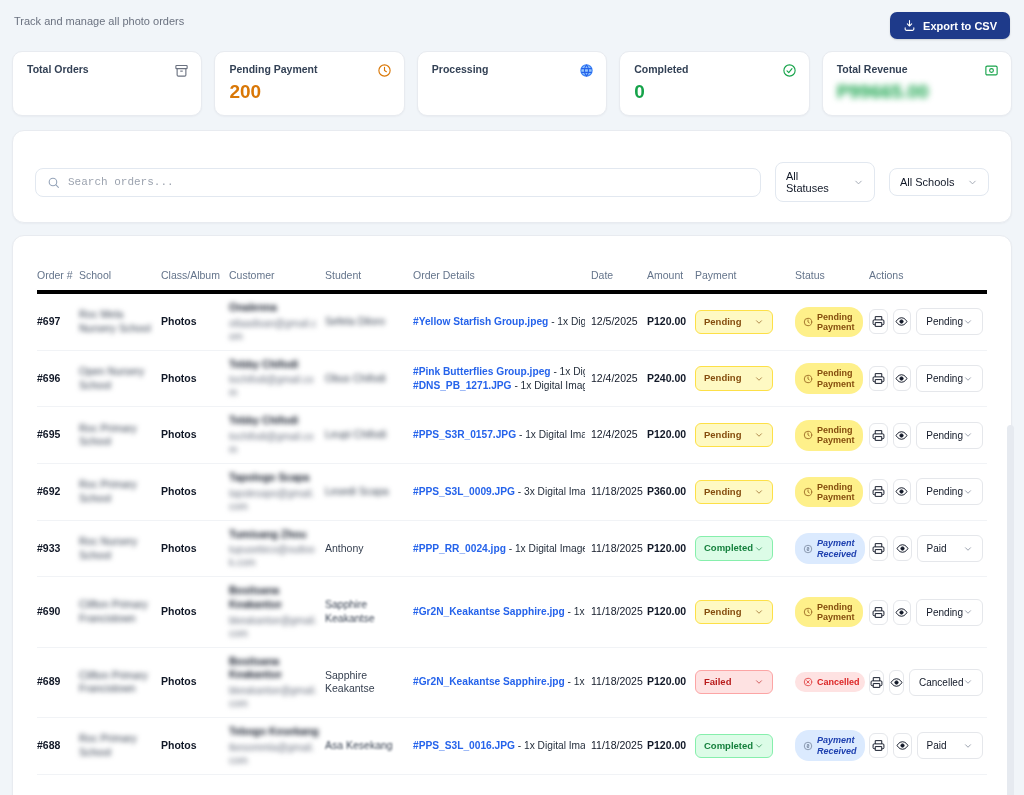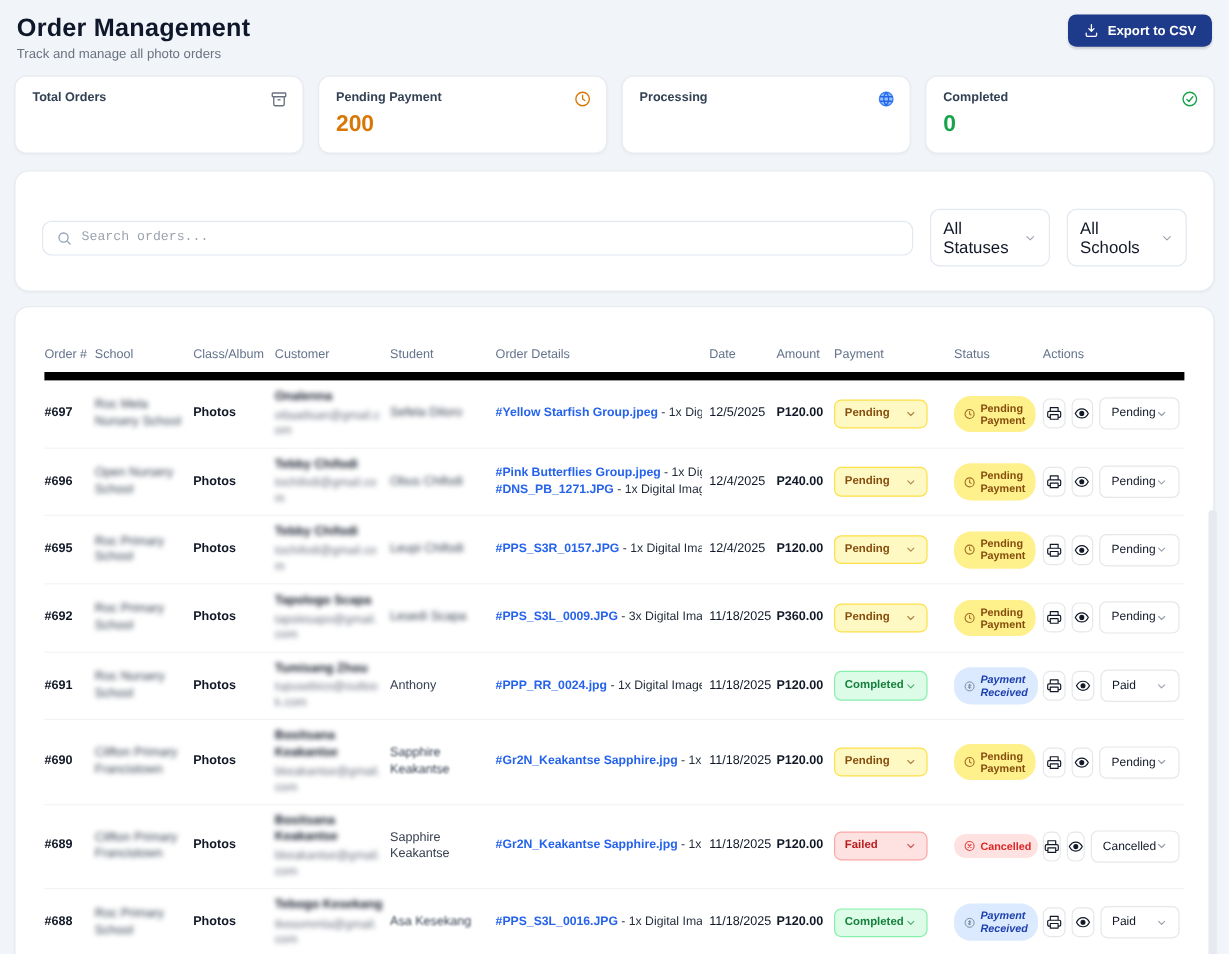--- a/index.html
+++ b/index.html
@@ -49,33 +49,33 @@
   }
   .search-box svg { width: 13px; height: 13px; color: #94a3b8; flex: none; }
   .search-box input {
     border: none; outline: none; width: 100%; font-size: 11px; color: #1e293b;
     font-family: inherit; background: transparent;
   }
   .search-box input::placeholder { color: #9ca3af; }
   .filter-select {
     display: flex; align-items: center; justify-content: space-between; gap: 10px;
     width: 100px; border: 1px solid #e2e8f0; border-radius: 8px; padding: 7px 10px;
-    font-size: 14px; color: #111827; cursor: pointer; background: #fff;
+    font-size: 11px; color: #111827; cursor: pointer; background: #fff;
   }
   .filter-select svg { width: 11px; height: 11px; color: #9ca3af; flex: none; }
 
   
   .orders-card { margin-top: 12px; padding: 18px 24px 0; height: 600px; overflow: hidden; }
   .orders-title { font-size: 16.5px; font-weight: 700; color: #0f172a; }
   .tgrid {
     display: grid;
     grid-template-columns: 42px 82px 68px 96px 88px 178px 56px 48px 100px 74px 120px;
     column-gap: 0;
   }
-  .thead { margin-top: 14px; border-bottom: 7px solid #000000; padding-bottom: 8px; }
+  .thead { margin-top: 14px; border-bottom: 4px solid #000000; padding-bottom: 8px; }
   .th { font-size: 10.5px; color: #64748b; font-weight: 400; padding-right: 6px; line-height: 1.35; }
   .row { border-bottom: 1px solid #f1f3f6; align-items: center; min-height: 47px; padding: 7px 0; }
   .cell { font-size: 10.5px; padding-right: 6px; line-height: 1.3; }
   .oid { font-weight: 700; color: #111827; font-size: 10.5px; }
   .school { color: #374151; }
   .album { color: #111827; font-weight: 600; }
   .cust-name { color: #111827; font-weight: 700; }
   .cust-email { color: #6b7280; font-size: 10px; margin-top: 2px; word-break: break-all; }
   .student { color: #374151; }
   .item-line { white-space: nowrap; overflow: hidden; }
@@ -125,21 +125,20 @@
     background: #e6eaf0; border-radius: 4px 4px 0 0;
   }
 </style>
 </head>
 <body>
 
 <div class="page">
 
   <div class="topbar">
     <div>
-      <div class="page-title">Order Management</div>
       <div class="page-subtitle">Track and manage all photo orders</div>
     </div>
     <button class="export-btn">
       <span style="display:inline-flex;">
         <svg viewBox="0 0 24 24" fill="none" stroke="currentColor" stroke-width="2" stroke-linecap="round" stroke-linejoin="round">
             <path d="M12 3v10m0 0l-4-4m4 4l4-4"></path>
             <path d="M4 16v2.5A2.5 2.5 0 0 0 6.5 21h11a2.5 2.5 0 0 0 2.5-2.5V16"></path>
           </svg>
       </span>
       <span>Export to CSV</span>
@@ -169,20 +168,28 @@
             <circle cx="12" cy="12" r="9" fill="#93c5fd" stroke="#3b82f6"></circle>
             <path d="M3.5 9h17M3.5 15h17M12 3a14 14 0 0 1 0 18M12 3a14 14 0 0 0 0 18" stroke="#2563eb"></path>
           </svg></span>
      </div>
       <div class="stat-card">
        <div class="stat-label">Completed</div>
        <div class="stat-value" style="color:#16a34a">0</div>
        <span class="stat-icon"><svg viewBox="0 0 24 24" fill="none" stroke="#16a34a" stroke-width="1.8" stroke-linecap="round" stroke-linejoin="round">
             <circle cx="12" cy="12" r="9"></circle>
             <path d="M8 12.5l2.8 2.8L16 9"></path>
+          </svg></span>
+     </div>
+      <div class="stat-card">
+       <div class="stat-label">Total Revenue</div>
+       <div class="stat-value blur-strong" style="color:#16a34a">P99665.00</div>
+       <span class="stat-icon"><svg viewBox="0 0 24 24" fill="none" stroke="#16a34a" stroke-width="1.8">
+            <rect x="3" y="5" width="18" height="14" rx="2"></rect>
+            <circle cx="12" cy="12" r="3"></circle>
           </svg></span>
      </div>
     </div>
 
   <div class="card filters-card">
     <div class="filters-row">
       <div class="search-box">
         <span style="display:inline-flex;">
           <svg viewBox="0 0 24 24" fill="none" stroke="currentColor" stroke-width="2" stroke-linecap="round">
               <circle cx="11" cy="11" r="7"></circle>
@@ -472,21 +479,21 @@
          <span>Pending</span>
          <span style="display:inline-flex;">
                 <svg viewBox="0 0 24 24" fill="none" stroke="currentColor" stroke-width="2.4" stroke-linecap="round" stroke-linejoin="round">
                   <path d="M6 9l6 6 6-6"></path>
                 </svg>
               </span>
        </div>
      </div>
    </div>
         <div class="tgrid row">
-     <div class="cell oid">#691</div>
+     <div class="cell oid">#933</div>
      <div class="cell school b-h">Roc Nursery School</div>
      <div class="cell album">Photos</div>
      <div class="cell">
        <div class="cust-name b-h">Tumisang Zhou</div>
        <div class="cust-email b-h">tupusebico@outlook.com</div>
      </div>
      <div class="cell student">Anthony</div>
      <div class="cell">
             <div class="item-line"><a class="file-link">#PPP_RR_0024.jpg</a><span class="item-desc"> - 1x Digital Image</span></div>
           </div>

